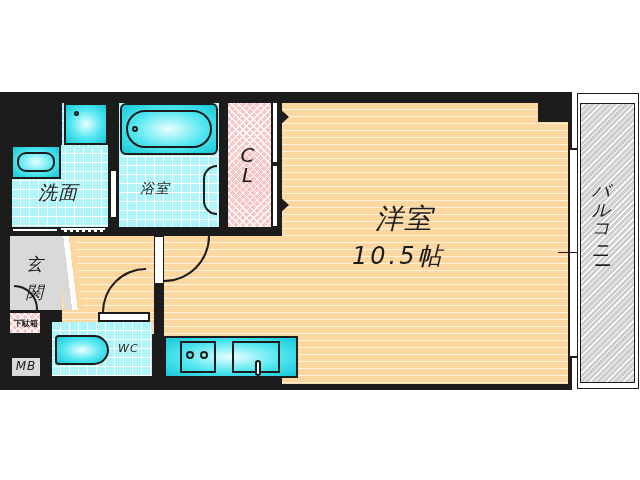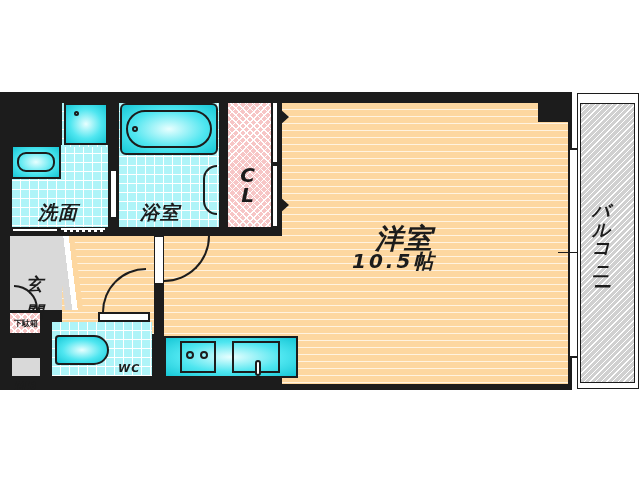--- a/index.html
+++ b/index.html
@@ -24,21 +24,21 @@
   }
   .gray-floor{background:#d9d9d9;}
   .hatch{
     background-color:#d0d0d0;
     background-image:repeating-linear-gradient(-45deg, transparent 0px, transparent 3px, #ffffff 3px, #ffffff 4px);
   }
   .fixture{
     background:radial-gradient(ellipse at center, #e8ffff 0%, #4fe6f0 55%, #16c7d6 100%);
     border:2px solid #1c1c1c;
   }
-  .label{font-weight:bold;color:#1c1c1c;font-style:italic;letter-spacing:1px;margin-top:20px;}
+  .label{font-weight:normal;color:#1c1c1c;font-style:italic;letter-spacing:1px;}
   .win{background:#ffffff;border:2px solid #1c1c1c;}
 </style>
 </head>
 <body>
 
 <div class="abs wall" style="left:0;top:92px;width:572px;height:298px;"></div>
 
 <div class="abs floor-wood" style="left:282px;top:103px;width:286px;height:281px;"></div>
 
 <div class="abs floor-wood" style="left:62px;top:236px;width:220px;height:98px;"></div>
@@ -51,21 +51,21 @@
 
 <div class="abs win" style="left:271px;top:101px;width:8px;height:63px;"></div>
 <div class="abs win" style="left:271px;top:164px;width:8px;height:64px;"></div>
 <div class="abs" style="left:279px;top:108px;width:0;height:0;border-top:9px solid transparent;border-bottom:9px solid transparent;border-left:10px solid #1c1c1c;"></div>
 <div class="abs" style="left:279px;top:196px;width:0;height:0;border-top:9px solid transparent;border-bottom:9px solid transparent;border-left:10px solid #1c1c1c;"></div>
 
 <div class="abs floor-tile" style="left:119px;top:103px;width:100px;height:124px;"></div>
 <div class="abs fixture" style="left:120px;top:103px;width:98px;height:52px;border-radius:6px;"></div>
 <div class="abs" style="left:126px;top:110px;width:86px;height:38px;border:2px solid #1c1c1c;border-radius:20px;"></div>
 <div class="abs" style="left:132px;top:126px;width:6px;height:6px;border:2px solid #1c1c1c;border-radius:50%;"></div>
-<div class="abs label" style="left:140px;top:180px;font-size:19px;text-align:right;">浴室</div>
+<div class="abs label" style="left:140px;top:180px;font-size:14px;text-align:right;">浴室</div>
 <div class="abs" style="left:203px;top:165px;width:14px;height:50px;border:2px solid #1c1c1c;border-right:none;border-radius:14px 0 0 14px;"></div>
 
 <div class="abs floor-tile" style="left:12px;top:145px;width:96px;height:82px;"></div>
 <div class="abs floor-tile" style="left:62px;top:103px;width:46px;height:44px;"></div>
 <div class="abs fixture" style="left:64px;top:103px;width:44px;height:42px;"></div>
 <div class="abs" style="left:74px;top:111px;width:5px;height:5px;border:2px solid #1c1c1c;border-radius:50%;"></div>
 <div class="abs fixture" style="left:11px;top:145px;width:50px;height:34px;"></div>
 <div class="abs" style="left:17px;top:152px;width:38px;height:20px;border:2px solid #1c1c1c;border-radius:9px;"></div>
 <div class="abs label" style="left:38px;top:180px;font-size:19px;">洗面</div>
 <div class="abs" style="left:60px;top:227px;width:46px;height:6px;background:#ffffff;border:1px solid #1c1c1c;background-image:repeating-linear-gradient(to right,#1c1c1c 0 3px,transparent 3px 6px);background-size:100% 2px;background-repeat:no-repeat;background-position:0 2px;"></div>
@@ -93,20 +93,20 @@
 <div class="abs" style="left:154px;top:284px;width:10px;height:100px;background:#1c1c1c;"></div>
 
 <div class="abs fixture" style="left:164px;top:336px;width:134px;height:42px;border-radius:0;"></div>
 <div class="abs" style="left:180px;top:341px;width:36px;height:32px;border:2px solid #1c1c1c;"></div>
 <div class="abs" style="left:186px;top:351px;width:8px;height:8px;border:2px solid #1c1c1c;border-radius:50%;"></div>
 <div class="abs" style="left:200px;top:351px;width:8px;height:8px;border:2px solid #1c1c1c;border-radius:50%;"></div>
 <div class="abs" style="left:232px;top:341px;width:48px;height:32px;border:2px solid #1c1c1c;"></div>
 <div class="abs" style="left:255px;top:360px;width:6px;height:16px;border:2px solid #1c1c1c;background:#ffffff;border-radius:3px;"></div>
 
 <div class="abs label" style="left:375px;top:200px;font-size:28px;">洋室</div>
-<div class="abs label" style="left:352px;top:228px;font-size:20px;letter-spacing:3px;">10.5帖</div>
+<div class="abs label" style="left:352px;top:240px;font-size:24px;letter-spacing:3px;">10.5帖</div>
 
 <div class="abs win" style="left:568px;top:148px;width:12px;height:210px;"></div>
 <div class="abs" style="left:558px;top:252px;width:32px;height:1px;background:#1c1c1c;"></div>
 
 <div class="abs" style="left:577px;top:93px;width:62px;height:296px;border:1px solid #1c1c1c;background:#ffffff;"></div>
 <div class="abs hatch" style="left:580px;top:103px;width:55px;height:280px;border:1px solid #1c1c1c;"></div>
 <div class="abs label" style="left:597px;top:170px;width:18px;font-size:18px;line-height:28px;word-break:break-all;writing-mode:vertical-rl;">バルコニー</div>
 
 </body></html>

